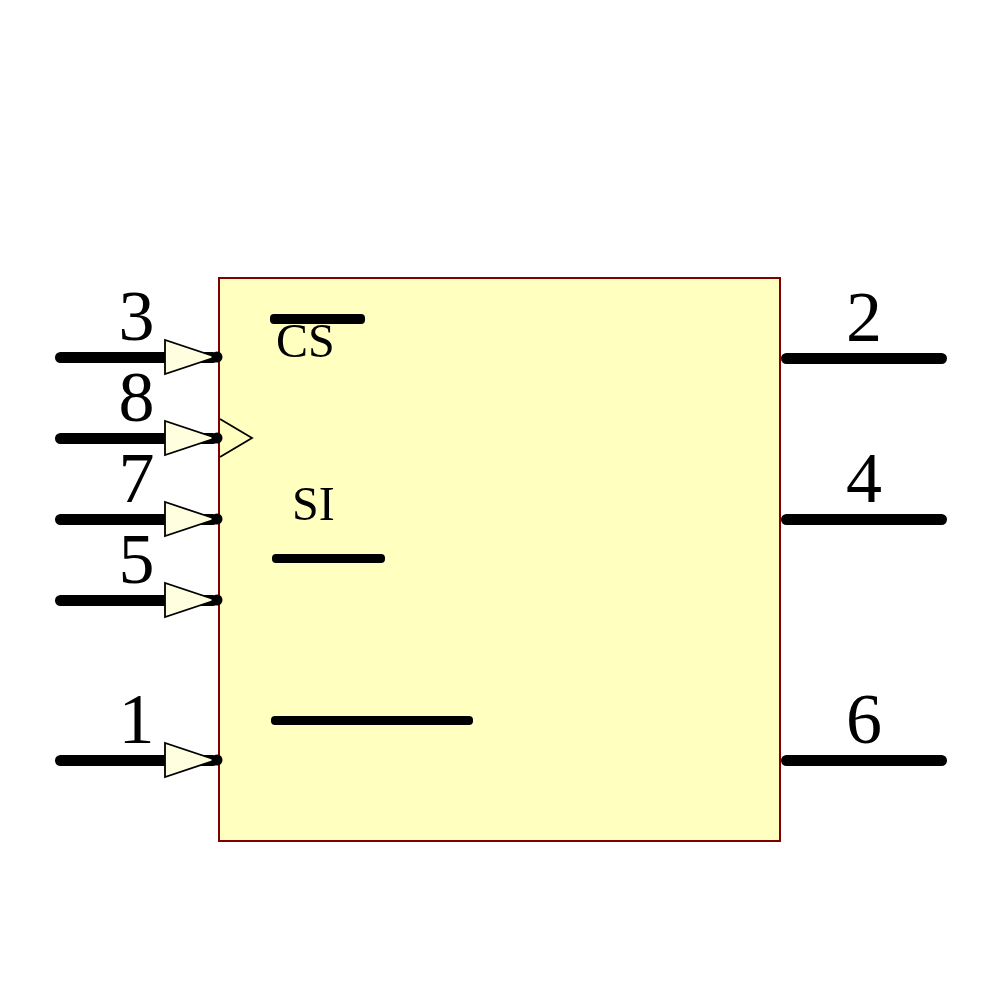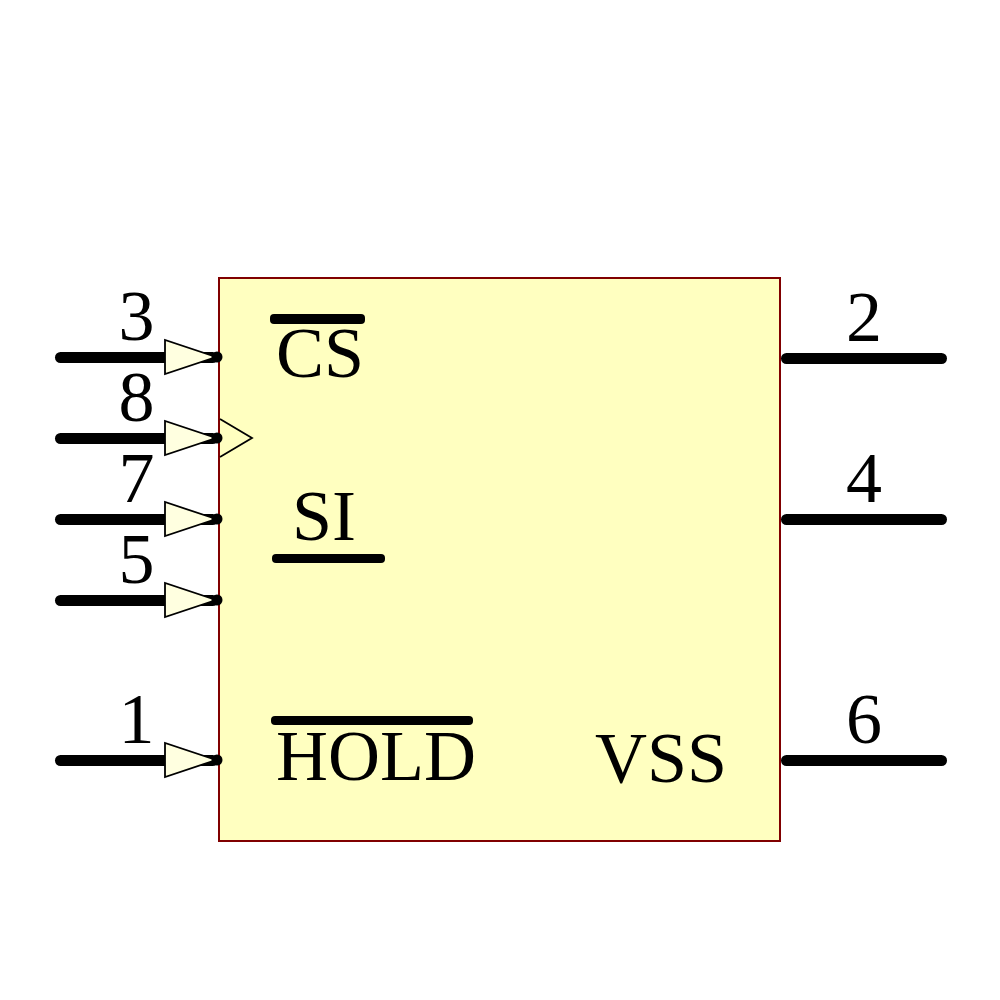--- a/index.html
+++ b/index.html
@@ -30,21 +30,21 @@
   .right-wire { left: 781px; width: 166px; }
   .pin-num {
     position: absolute;
     font-size: 72px;
     line-height: 1;
   }
   .left-num  { left: 55px;  width: 163px; text-align: center; }
   .right-num { left: 781px; width: 166px; text-align: center; }
   .pin-label {
     position: absolute;
-    font-size: 72px;
+    font-size: 48px;
     line-height: 1;
     white-space: nowrap;
   }
   .overline {
     position: absolute;
     background: var(--wire, #000);
     border-radius: 4px;
   }
   .arrow-svg, .clock-svg { position: absolute; display: block; }
 </style>
@@ -90,25 +90,23 @@
   </svg>
   <div class="overline" style="left:272px;top:554px;width:113px;height:9px"></div>
 
   <div class="pin-num left-num" style="top:683px">1</div>
   <div class="wire left-wire" style="top:755px"></div>
   <svg class="arrow-svg" width="60" height="38" style="left:164px;top:741px">
     <polygon points="1,2 1,36 52,19" style="fill:var(--arrow-fill);stroke:var(--wire);stroke-width:1.8"></polygon>
     <circle cx="53" cy="19" r="5.5" style="fill:var(--wire)"></circle>
   </svg>
   <div class="overline" style="left:271px;top:716px;width:202px;height:9px"></div>
-  <div class="pin-label" style="left:276px;top:720px">HOLD</div>
 
   <div class="pin-num right-num" style="top:281px">2</div>
   <div class="wire right-wire" style="top:353px"></div>
 
   <div class="pin-num right-num" style="top:442px">4</div>
   <div class="wire right-wire" style="top:514px"></div>
 
   <div class="pin-num right-num" style="top:683px">6</div>
   <div class="wire right-wire" style="top:755px"></div>
-  <div class="pin-label" style="right:273px;top:722px">VSS</div>
 
 </div>
 
 </body></html>

